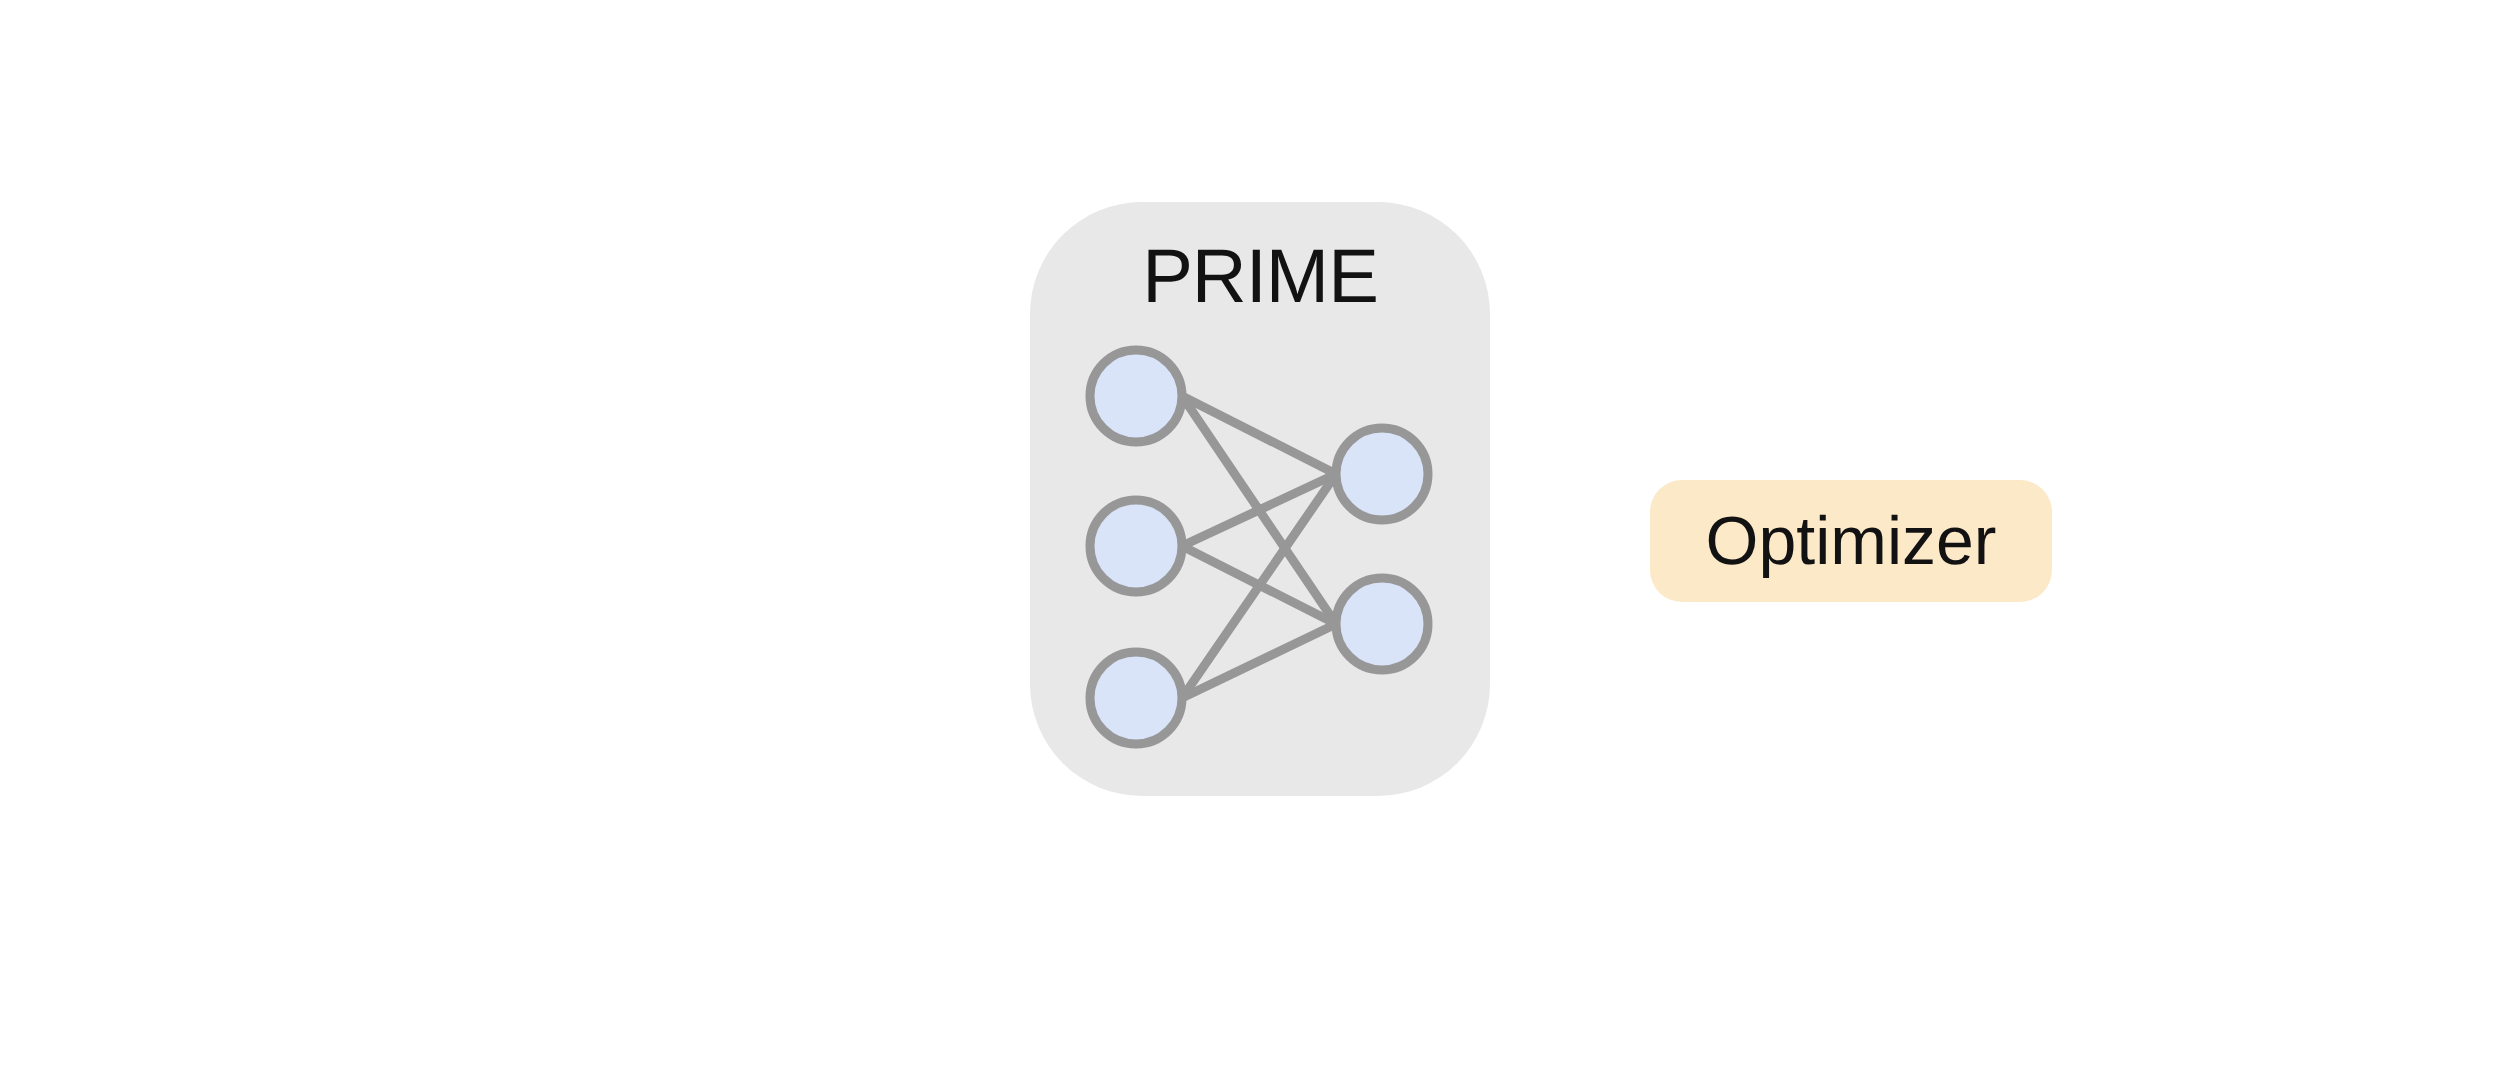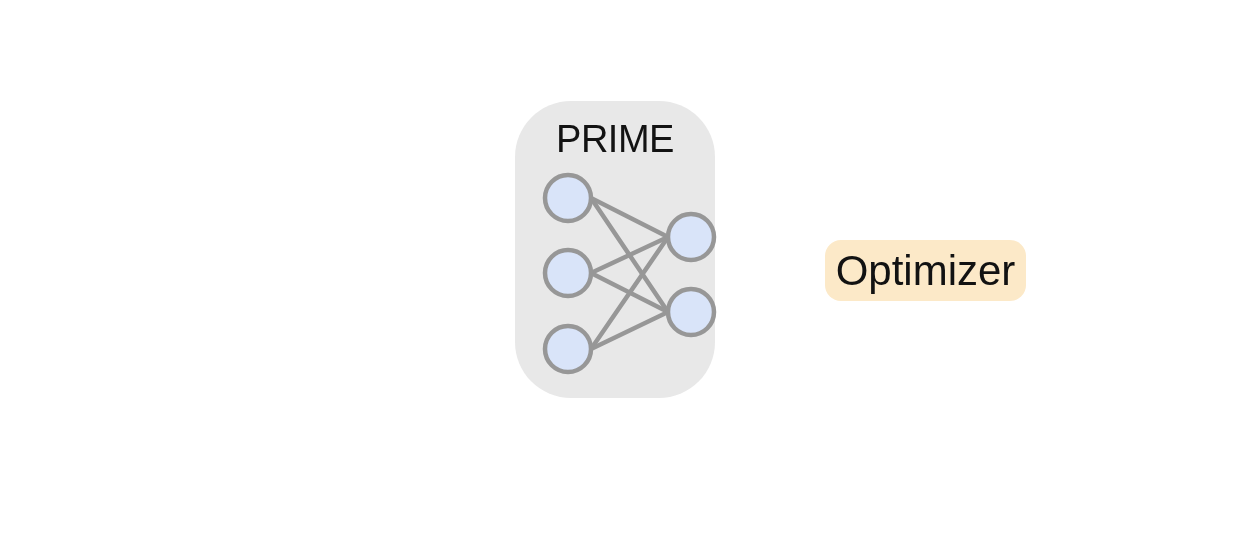--- a/index.html
+++ b/index.html
@@ -21,21 +21,21 @@
     position: relative;
     width: 1251px;
     height: 534px;
     background: var(--page-bg);
     overflow: hidden;
   }
   .prime-box {
     position: absolute;
     left: 515px;
     top: 101px;
-    width: 200px;
+    width: 230px;
     height: 297px;
     background: var(--prime-bg);
     border-radius: 56px;
   }
   .prime-label {
     position: absolute;
     top: 17px;
     left: 0;
     width: 100%;
     text-align: center;
@@ -68,21 +68,21 @@
     top: 240px;
     width: 201px;
     height: 61px;
     background: var(--optimizer-bg);
     border-radius: 16px;
     display: flex;
     align-items: center;
     justify-content: center;
   }
   .optimizer-label {
-    font-size: 42px;
+    font-size: 34px;
     line-height: 1;
     color: var(--text-color);
     white-space: nowrap;
   }
 </style>
 </head>
 <body>
 
 <div class="canvas">
 

